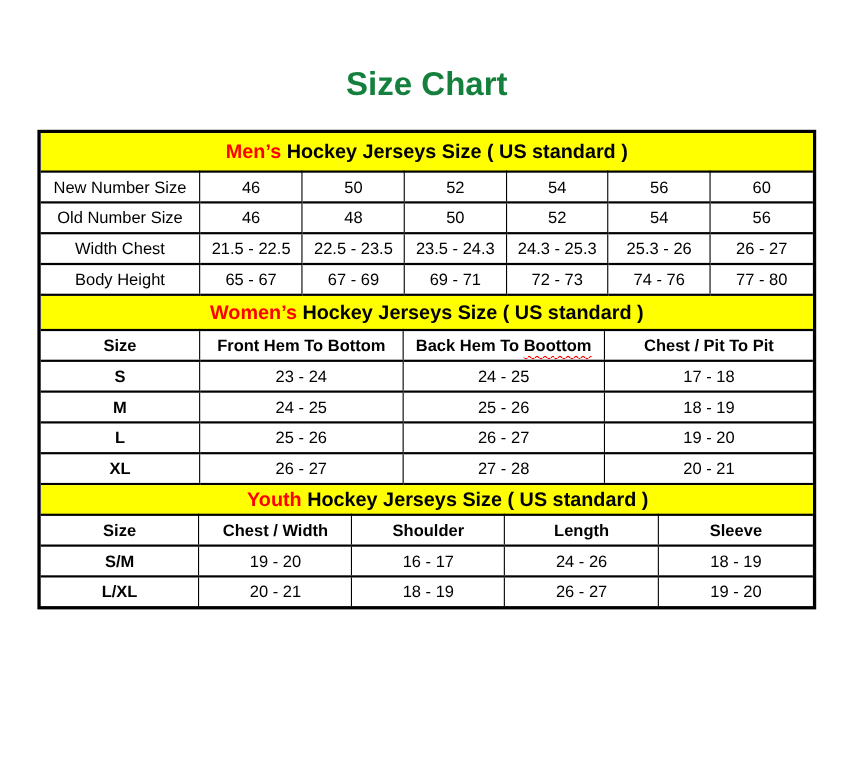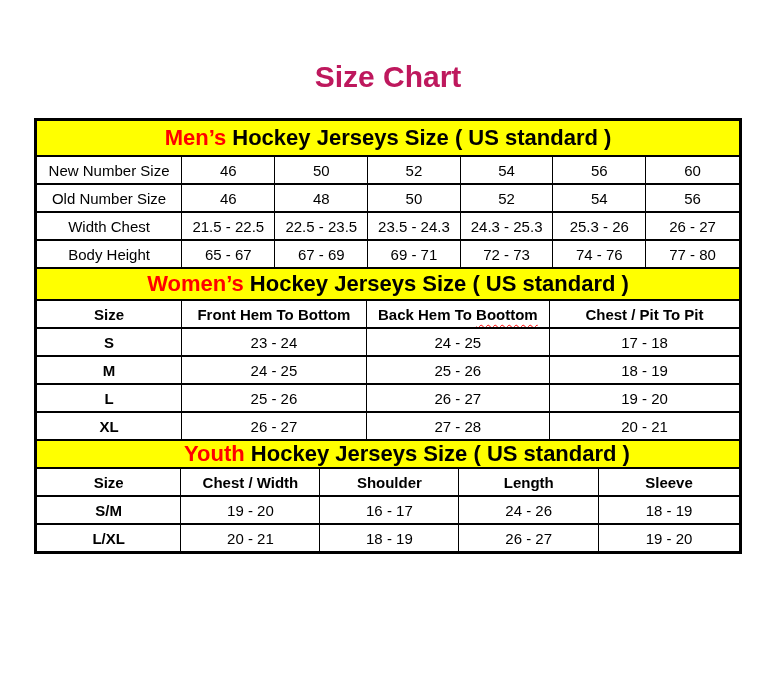--- a/index.html
+++ b/index.html
@@ -9,21 +9,21 @@
     font-family: "Liberation Sans", sans-serif;
     color: #000000;
     overflow: hidden;
   }
   .page-title {
     margin: 0;
     padding: 60px 0 24px 0;
     text-align: center;
     font-size: 30px;
     font-weight: bold;
-    color: #be185d;
+    color: #15803d;
   }
   .chart-wrap {
     width: 702px;
     margin: 0 auto;
     border: 3px solid #000000;
   }
   table.size-table {
     width: 100%;
     border-collapse: collapse;
     table-layout: fixed;
@@ -42,21 +42,21 @@
     white-space: nowrap;
   }
   .size-table tr > :first-child { border-left: 0; }
   .size-table tr > :last-child  { border-right: 0; }
   .size-table tr.band > th { border-top: 0; }
   .chart-wrap table:last-child tr:last-child > * { border-bottom: 0; }
 
   tr.band > th {
     background: #FFFF00;
     font-weight: bold;
-    font-size: 22px;
+    font-size: 18px;
   }
   .band-lg > th { height: 34px; }
   .band-md > th { height: 30px; }
   .band-sm > th { height: 26px; padding-left: 40px; }
   .accent { color: #FF0000; }
 
   tr.cols > th { font-weight: bold; }
   td.rowlabel { font-weight: normal; }
   td.rowlabel-bold { font-weight: bold; }
 

